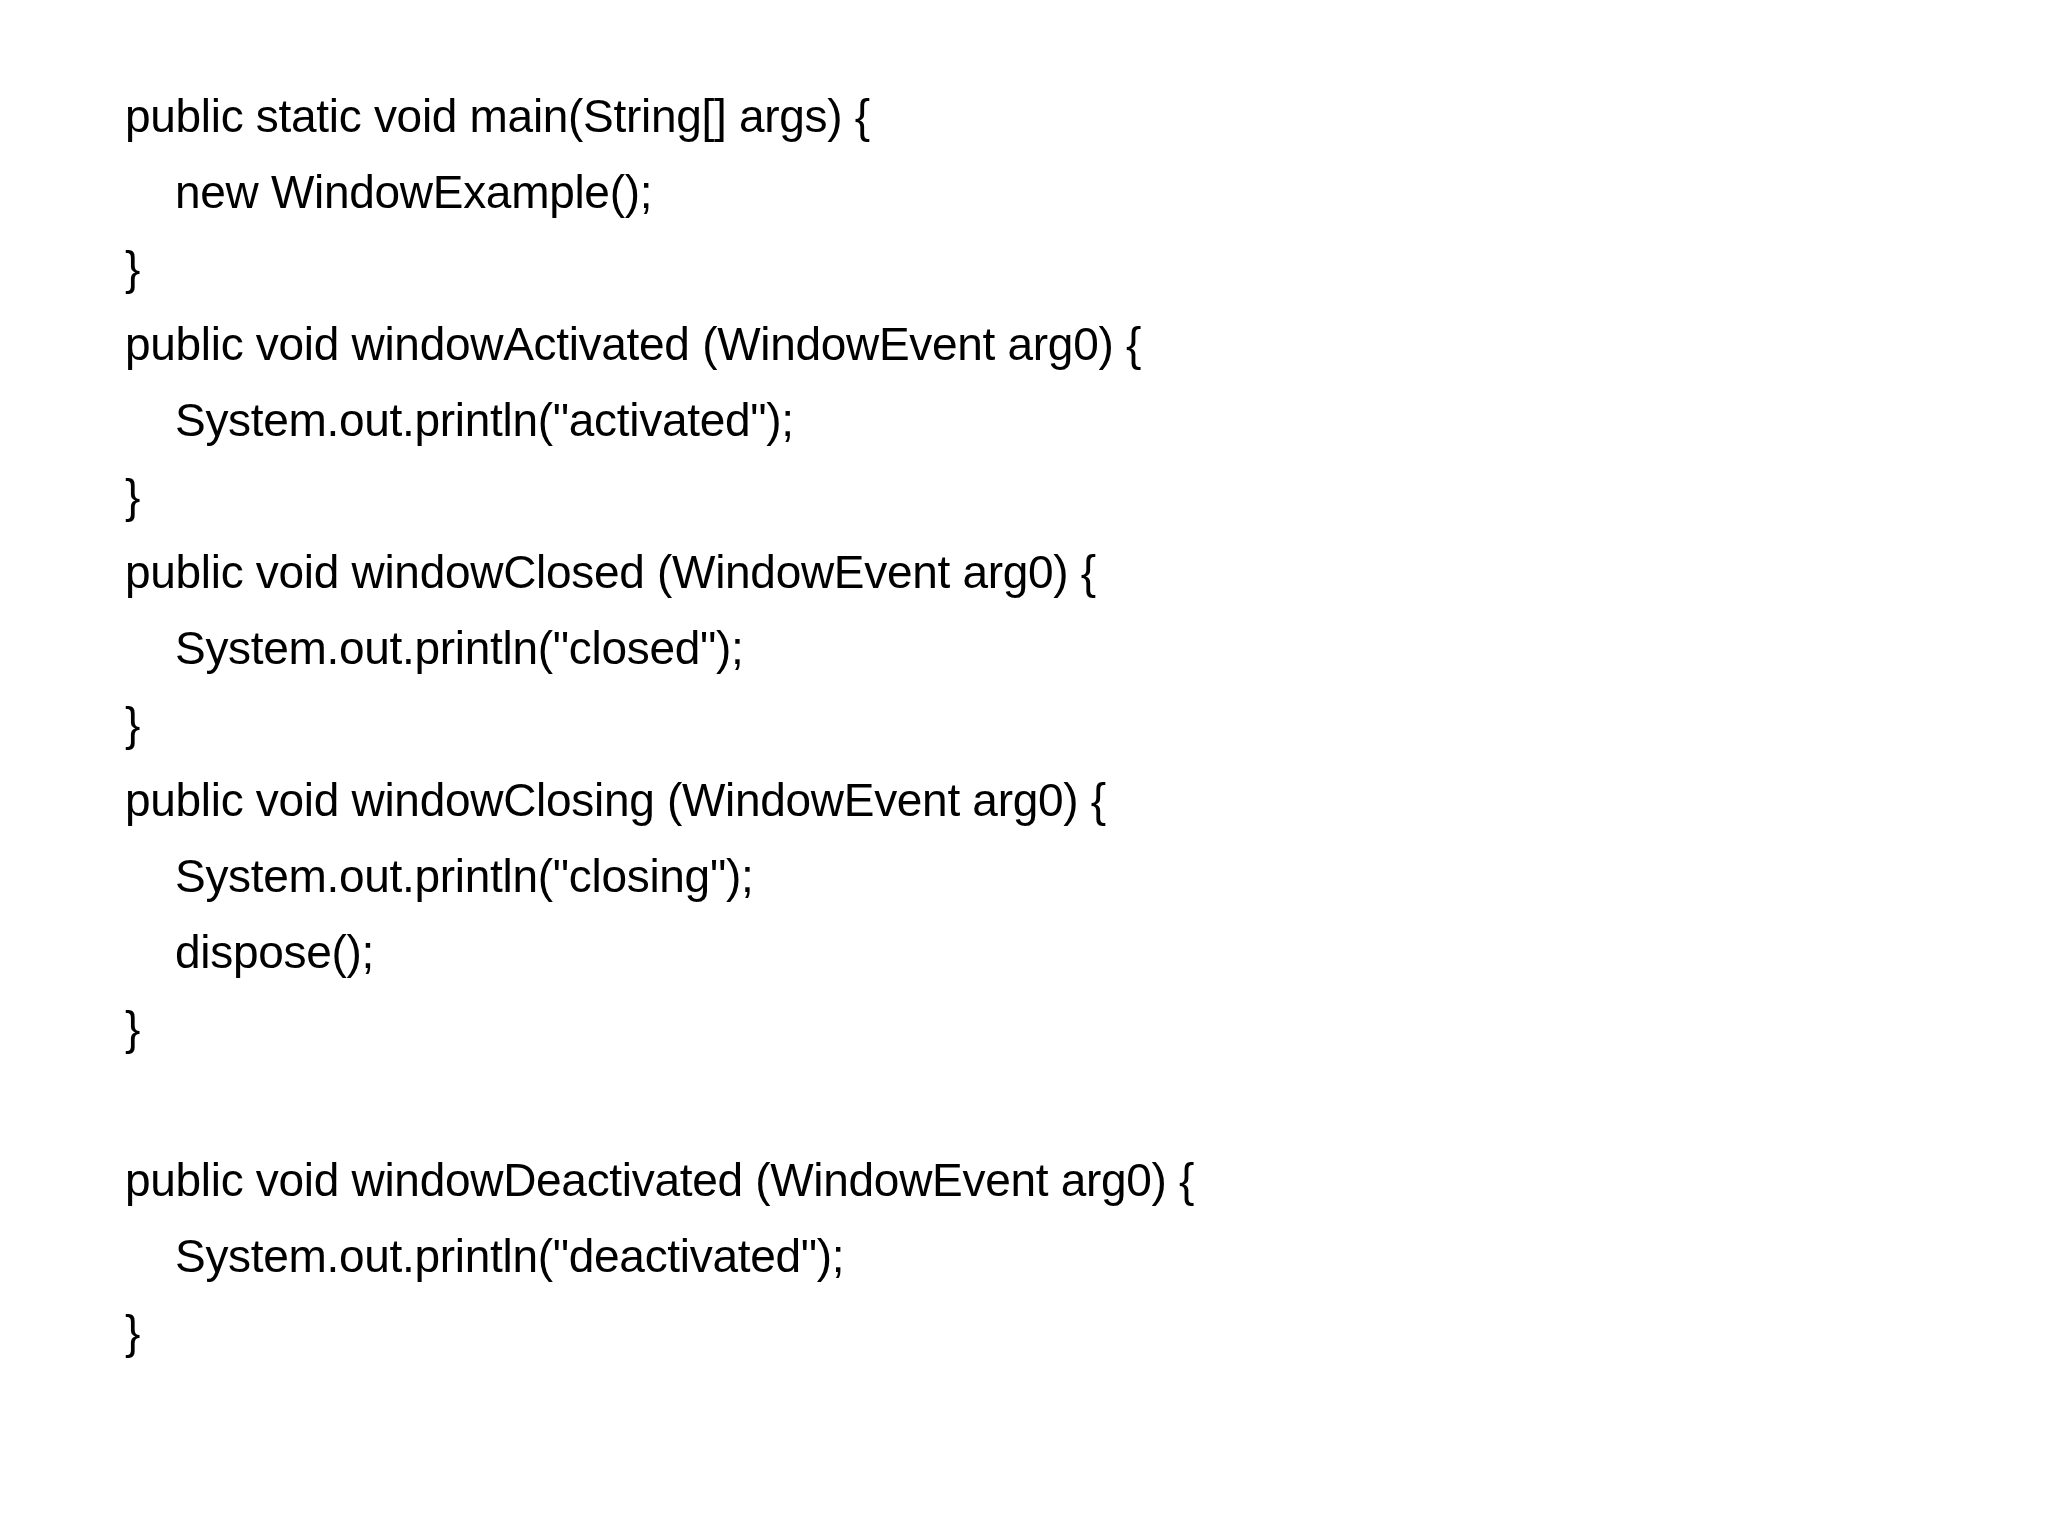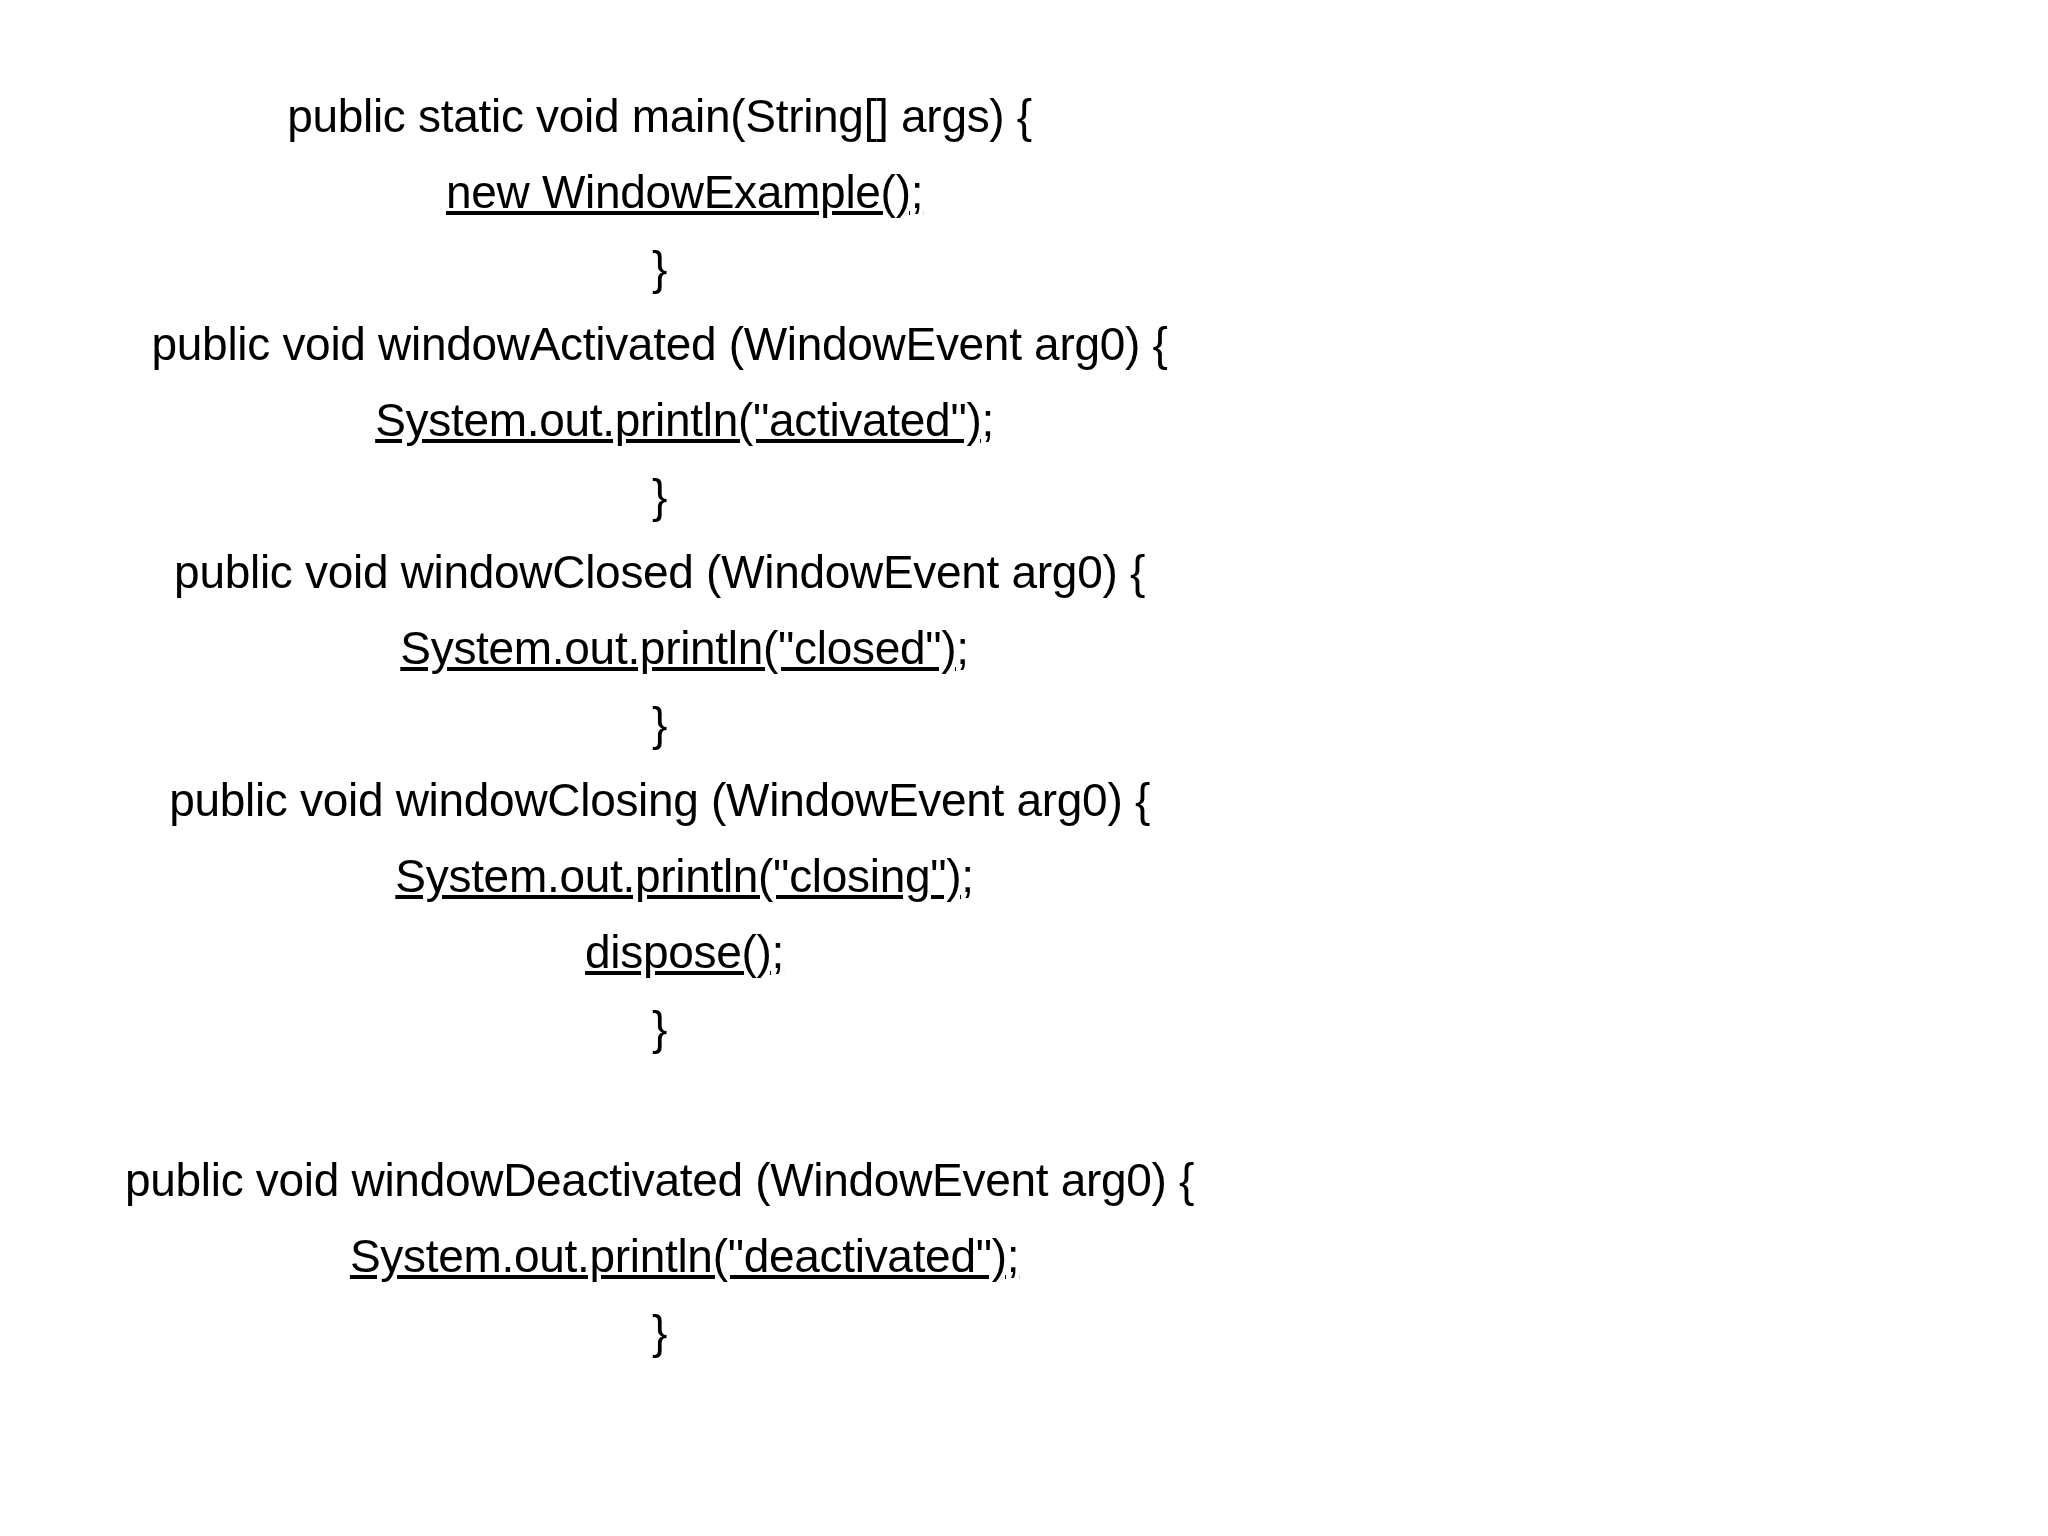--- a/index.html
+++ b/index.html
@@ -15,28 +15,26 @@
   }
   .code-block {
     position: absolute;
     left: 125px;
     top: 78px;
     color: #000000;
     font-size: 46px;
     line-height: 76px;
     letter-spacing: -0.3px;
     white-space: pre;
-    text-align: center;
   }
   .code-line {
     min-height: 76px;
   }
   .code-line.indent-1 {
     padding-left: 50px;
-    text-decoration: underline;
   }
   .code-line.blank {
     
   }
 </style>
 </head>
 <body>
 
 <div class="code-block"><div class="code-line">public static void main(String[] args) {</div><div class="code-line indent-1">new WindowExample();</div><div class="code-line">}</div><div class="code-line">public void windowActivated (WindowEvent arg0) {</div><div class="code-line indent-1">System.out.println("activated");</div><div class="code-line">}</div><div class="code-line">public void windowClosed (WindowEvent arg0) {</div><div class="code-line indent-1">System.out.println("closed");</div><div class="code-line">}</div><div class="code-line">public void windowClosing (WindowEvent arg0) {</div><div class="code-line indent-1">System.out.println("closing");</div><div class="code-line indent-1">dispose();</div><div class="code-line">}</div><div class="code-line blank">&nbsp;</div><div class="code-line">public void windowDeactivated (WindowEvent arg0) {</div><div class="code-line indent-1">System.out.println("deactivated");</div><div class="code-line">}</div></div>
 

